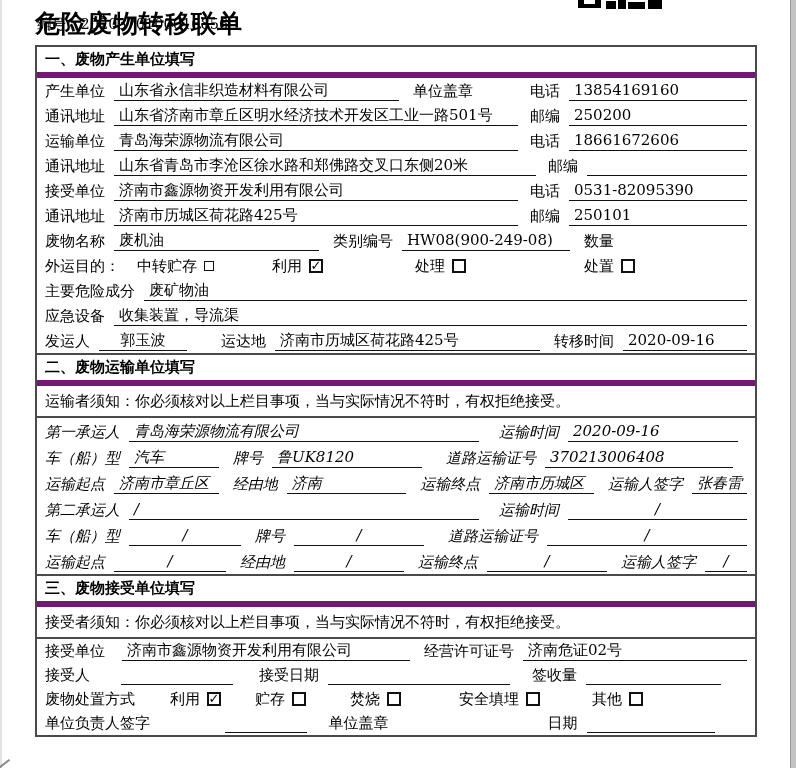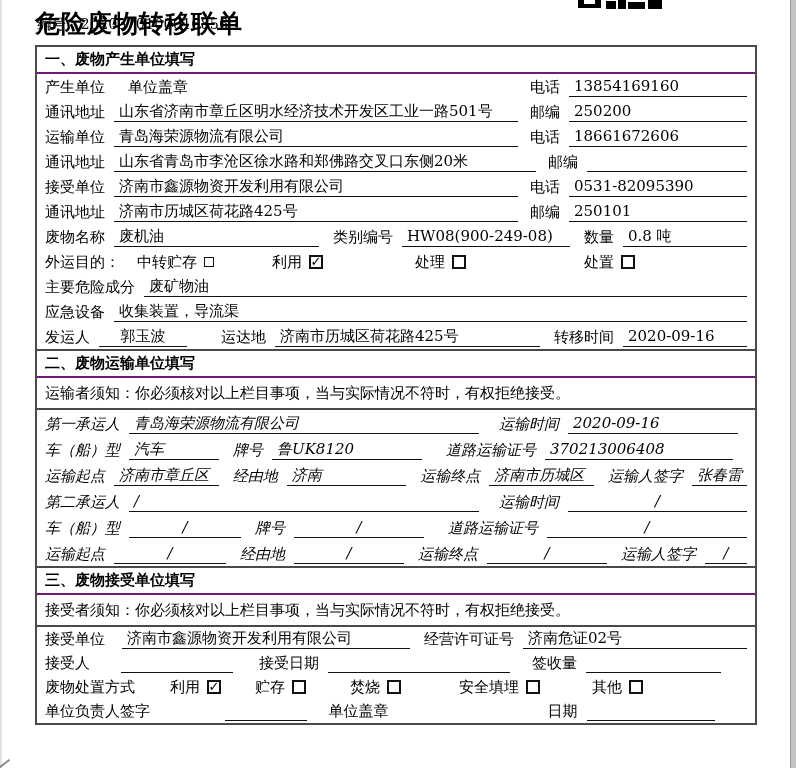--- a/index.html
+++ b/index.html
@@ -17,21 +17,21 @@
   .qr div { position:absolute; background:#000; }
   .qr .q1 { left:0; top:0; width:23px; height:9px; background:transparent;
             border-left:6px solid #000; border-right:6px solid #000; border-bottom:4px solid #000; }
   .qr .q2 { left:28px; top:2px; width:10px; height:8px; }
   .qr .q3 { left:40px; top:0; width:8px; height:10px; }
   .qr .q4 { left:50px; top:3px; width:17px; height:7px; }
   .qr .q5 { left:70px; top:0; width:14px; height:10px; }
 
   .doc { margin:0 39px 0 35px; border:2px solid #4a4a4a; background:#fff; }
   .sh { font-family:"DejaVu Sans","Liberation Sans",sans-serif; font-weight:bold; font-size:15px;
-        padding:3px 8px 3px; border-bottom:2px solid #701a75; }
+        padding:3px 8px 3px; border-bottom:6px solid #701a75; }
   .sh.topline { border-top:2px solid #4a4a4a; }
   .notice { padding:6px 8px 5px; border-bottom:2px solid #4a4a4a; }
   .r { display:flex; align-items:flex-end; height:25px; padding:0 8px 2px; }
   .s2 .r { height:26px;font-style:italic; }
   .s3 .r { height:24px; }
   .l { white-space:nowrap; margin-right:9px; line-height:19px; }
   .ml { margin-left:14px; }
   .u { border-bottom:1px solid #111; padding:0 5px 0; white-space:nowrap; line-height:19px; min-height:20px; }
   .f { flex:1 1 auto; }
   .c { text-align:center; }
@@ -63,20 +63,21 @@
   </div>
 </div>
 
 <div class="doc">
 
   <div class="s1">
     <div class="sh">一、废物产生单位填写</div>
 
     <div class="r">
       <span class="l">产生单位</span>
+      <span class="u" style="width:285px">山东省永信非织造材料有限公司</span>
       <span class="l ml">单位盖章</span>
       <span class="rg">
         <span class="l">电话</span>
         <span class="u" style="width:178px">13854169160</span>
       </span>
     </div>
 
     <div class="r">
       <span class="l">通讯地址</span>
       <span class="u f" style="margin-right:12px">山东省济南市章丘区明水经济技术开发区工业一路501号</span>
@@ -121,21 +122,20 @@
         <span class="u" style="width:178px">250101</span>
       </span>
     </div>
 
     <div class="r">
       <span class="l">废物名称</span>
       <span class="u" style="width:205px">废机油</span>
       <span class="l ml">类别编号</span>
       <span class="u" style="width:168px">HW08(900-249-08)</span>
       <span class="l ml">数量</span>
-      <span class="u f">0.8 吨</span>
     </div>
 
 
     <div class="r">
       <span class="l">外运目的：</span>
       <span class="opt" style="margin-left:8px">
         <span>中转贮存</span>
         <span class="cb cb-sm">
             <span></span>
           </span>

